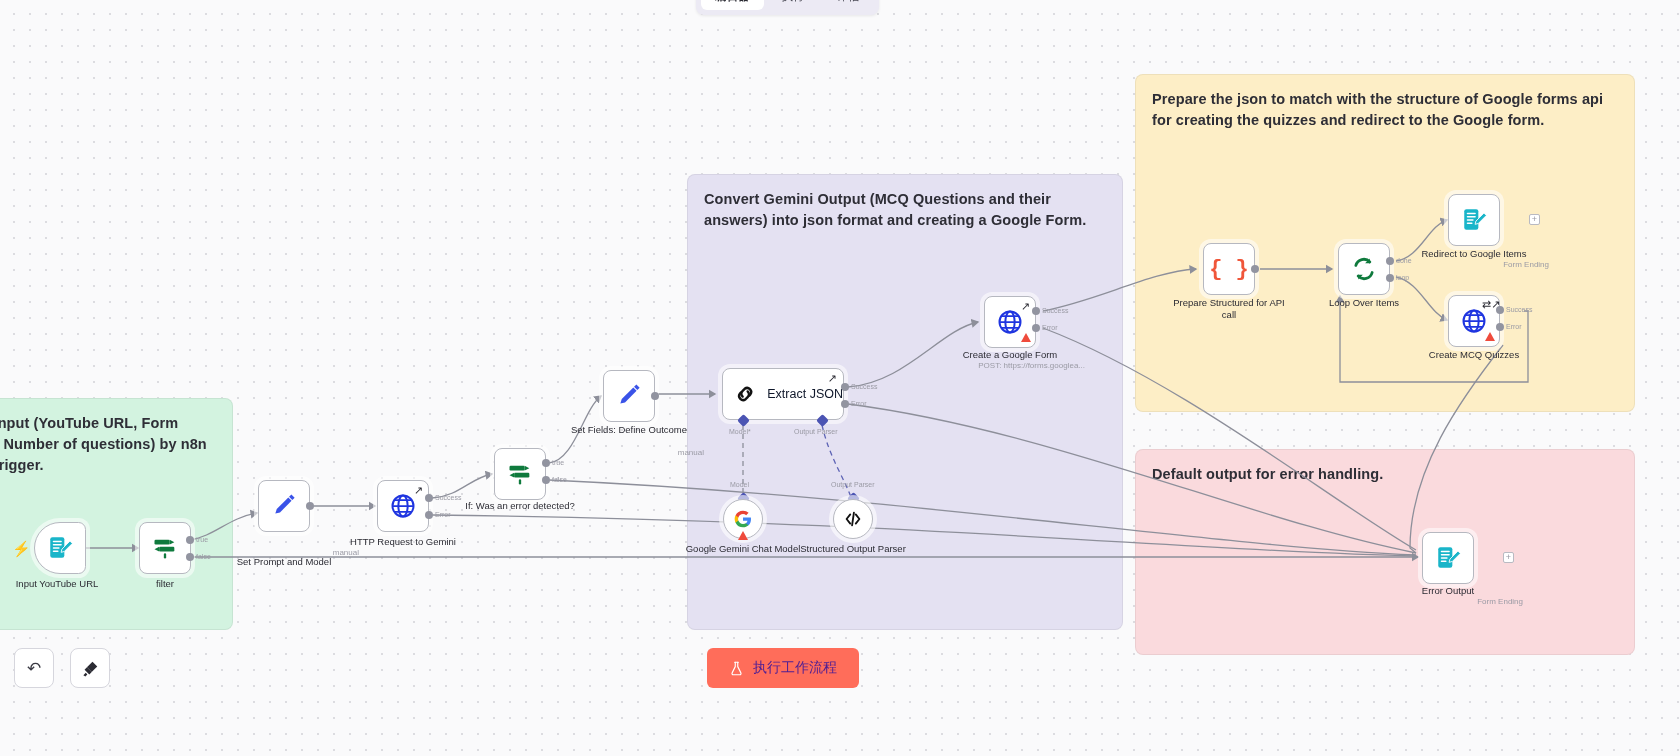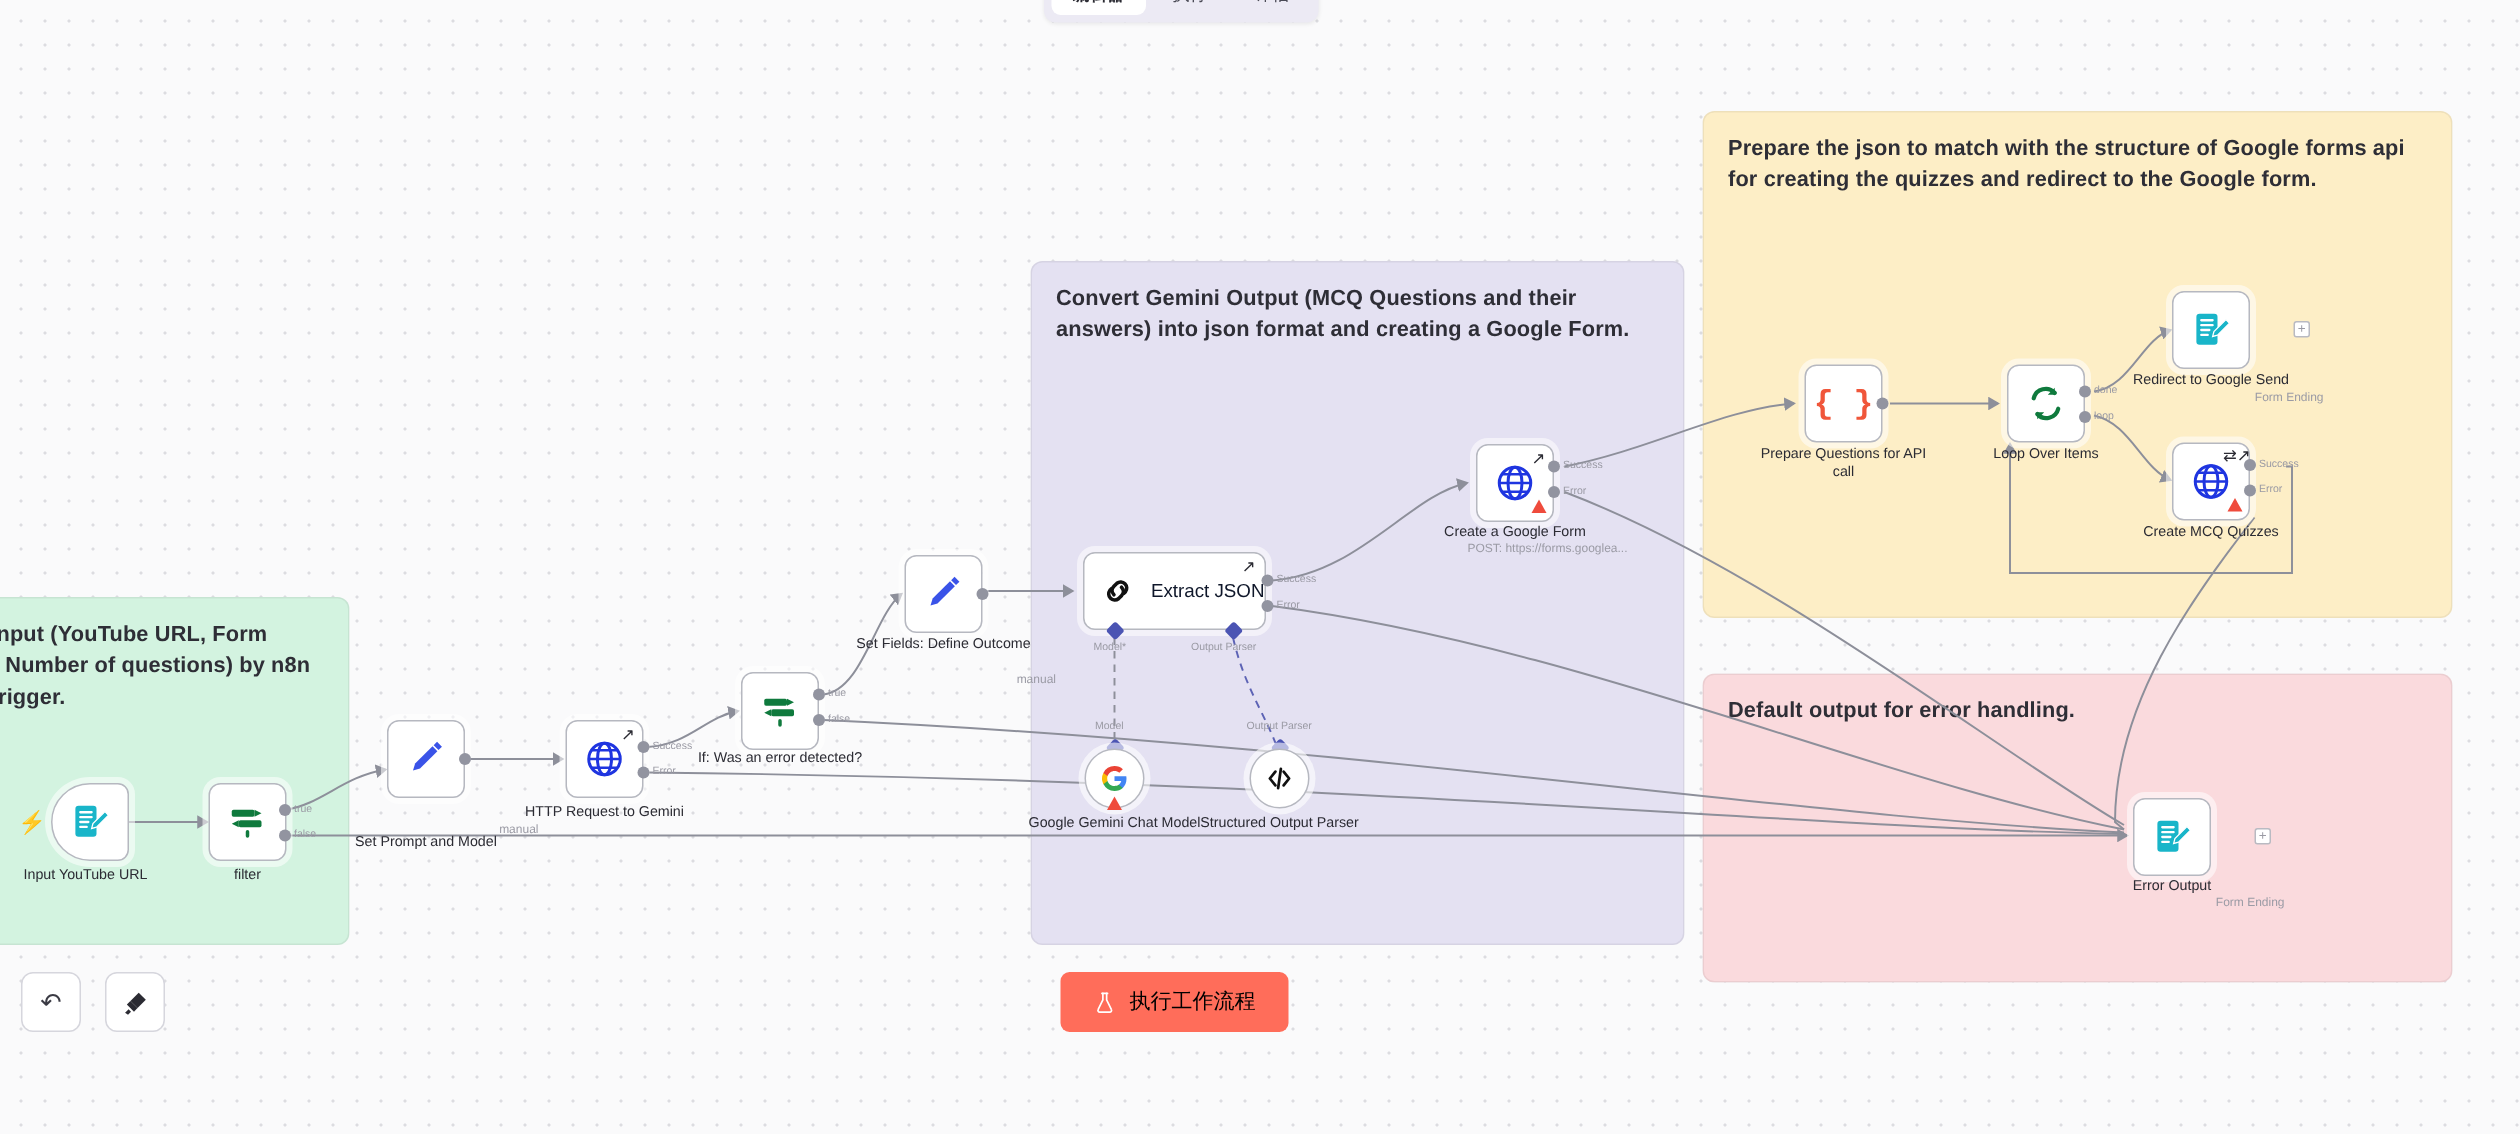--- a/index.html
+++ b/index.html
@@ -115,21 +115,21 @@
 
   
   .tbtn{
     position:absolute;width:40px;height:40px;background:#fff;
     border:1px solid #d6d6dd;border-radius:8px;
     display:flex;align-items:center;justify-content:center;
     font-size:17px;color:#3b3b44;
   }
   #exec{
     position:absolute;left:707px;top:648px;
-    height:40px;padding:0 22px;background:#ff6d5a;color:#000000;
+    height:40px;padding:0 22px;background:#ff6d5a;color:#4c1d95;
     border:none;border-radius:6px;font-size:14px;
     display:flex;align-items:center;gap:9px;
     font-family:"Liberation Sans",sans-serif;cursor:pointer;
   }
 </style>
 </head>
 <body>
 
 <div id="canvas">
 
@@ -338,21 +338,21 @@
   <span class="plabel" style="left:1042px;top:307px;">Success</span>
   <div class="port" style="left:1032px;top:324px;"></div>
   <span class="plabel" style="left:1042px;top:324px;">Error</span>
   <div class="nlabel" style="left:950px;top:349px;">Create a Google Form</div>
   <div class="nsub" style="left:935px;top:361px;">POST: https://forms.googlea...</div>
 
   <div class="node" style="left:1203px;top:243px;">
     <span style="font-size:22px;color:#f0563a;font-weight:700;font-family:'Liberation Mono',monospace;">{&nbsp;}</span>
   </div>
   <div class="port" style="left:1251px;top:265px;"></div>
-  <div class="nlabel" style="left:1169px;top:297px;">Prepare Questions for API call</div>
+  <div class="nlabel" style="left:1169px;top:297px;">Prepare Structured for API call</div>
 
   <div class="node" style="left:1338px;top:243px;">
     <svg width="28" height="28" viewBox="0 0 24 24">
       <g fill="none" stroke="#0f7a3d" stroke-width="2.4" stroke-linecap="round">
         <path d="M5 9a7 7 0 0112-3"></path>
           <path d="M19 15a7 7 0 01-12 3"></path>
       </g>
       <path d="M17 3v4h-4z" fill="#0f7a3d"></path>
       <path d="M7 21v-4h4z" fill="#0f7a3d"></path>
     </svg>
@@ -366,21 +366,21 @@
   <div class="node" style="left:1448px;top:194px;">
     <svg width="26" height="26" viewBox="0 0 24 24">
       <rect x="3" y="2" width="13" height="19" rx="2" fill="#19b5c9"></rect>
       <g stroke="#fff" stroke-width="1.4" stroke-linecap="round">
         <path d="M6 6h7M6 9h7M6 12h5M6 15h4"></path>
       </g>
       <path d="M21.2 5.6l-7.4 7.4-.8 3 3-.8 7.4-7.4z" fill="#19b5c9" stroke="#fff" stroke-width=".8"></path>
     </svg>
   </div>
   <div class="plusbox" style="left:1529px;top:214px;">+</div>
-  <div class="nlabel" style="left:1414px;top:248px;">Redirect to Google Send</div>
+  <div class="nlabel" style="left:1414px;top:248px;">Redirect to Google Items</div>
   <div class="nsub" style="left:1399px;top:260px;">Form Ending</div>
 
   <div class="node" style="left:1448px;top:295px;">
     <span class="arrowtr" style="left:33px;top:3px;">⇄↗</span>
     <svg width="28" height="28" viewBox="0 0 24 24">
       <circle cx="12" cy="12" r="9" fill="none" stroke="#1f35e0" stroke-width="1.7"></circle>
       <ellipse cx="12" cy="12" rx="4" ry="9" fill="none" stroke="#1f35e0" stroke-width="1.7"></ellipse>
       <path d="M3 12h18M4.6 7h14.8M4.6 17h14.8" stroke="#1f35e0" stroke-width="1.5"></path>
     </svg>
   </div>

